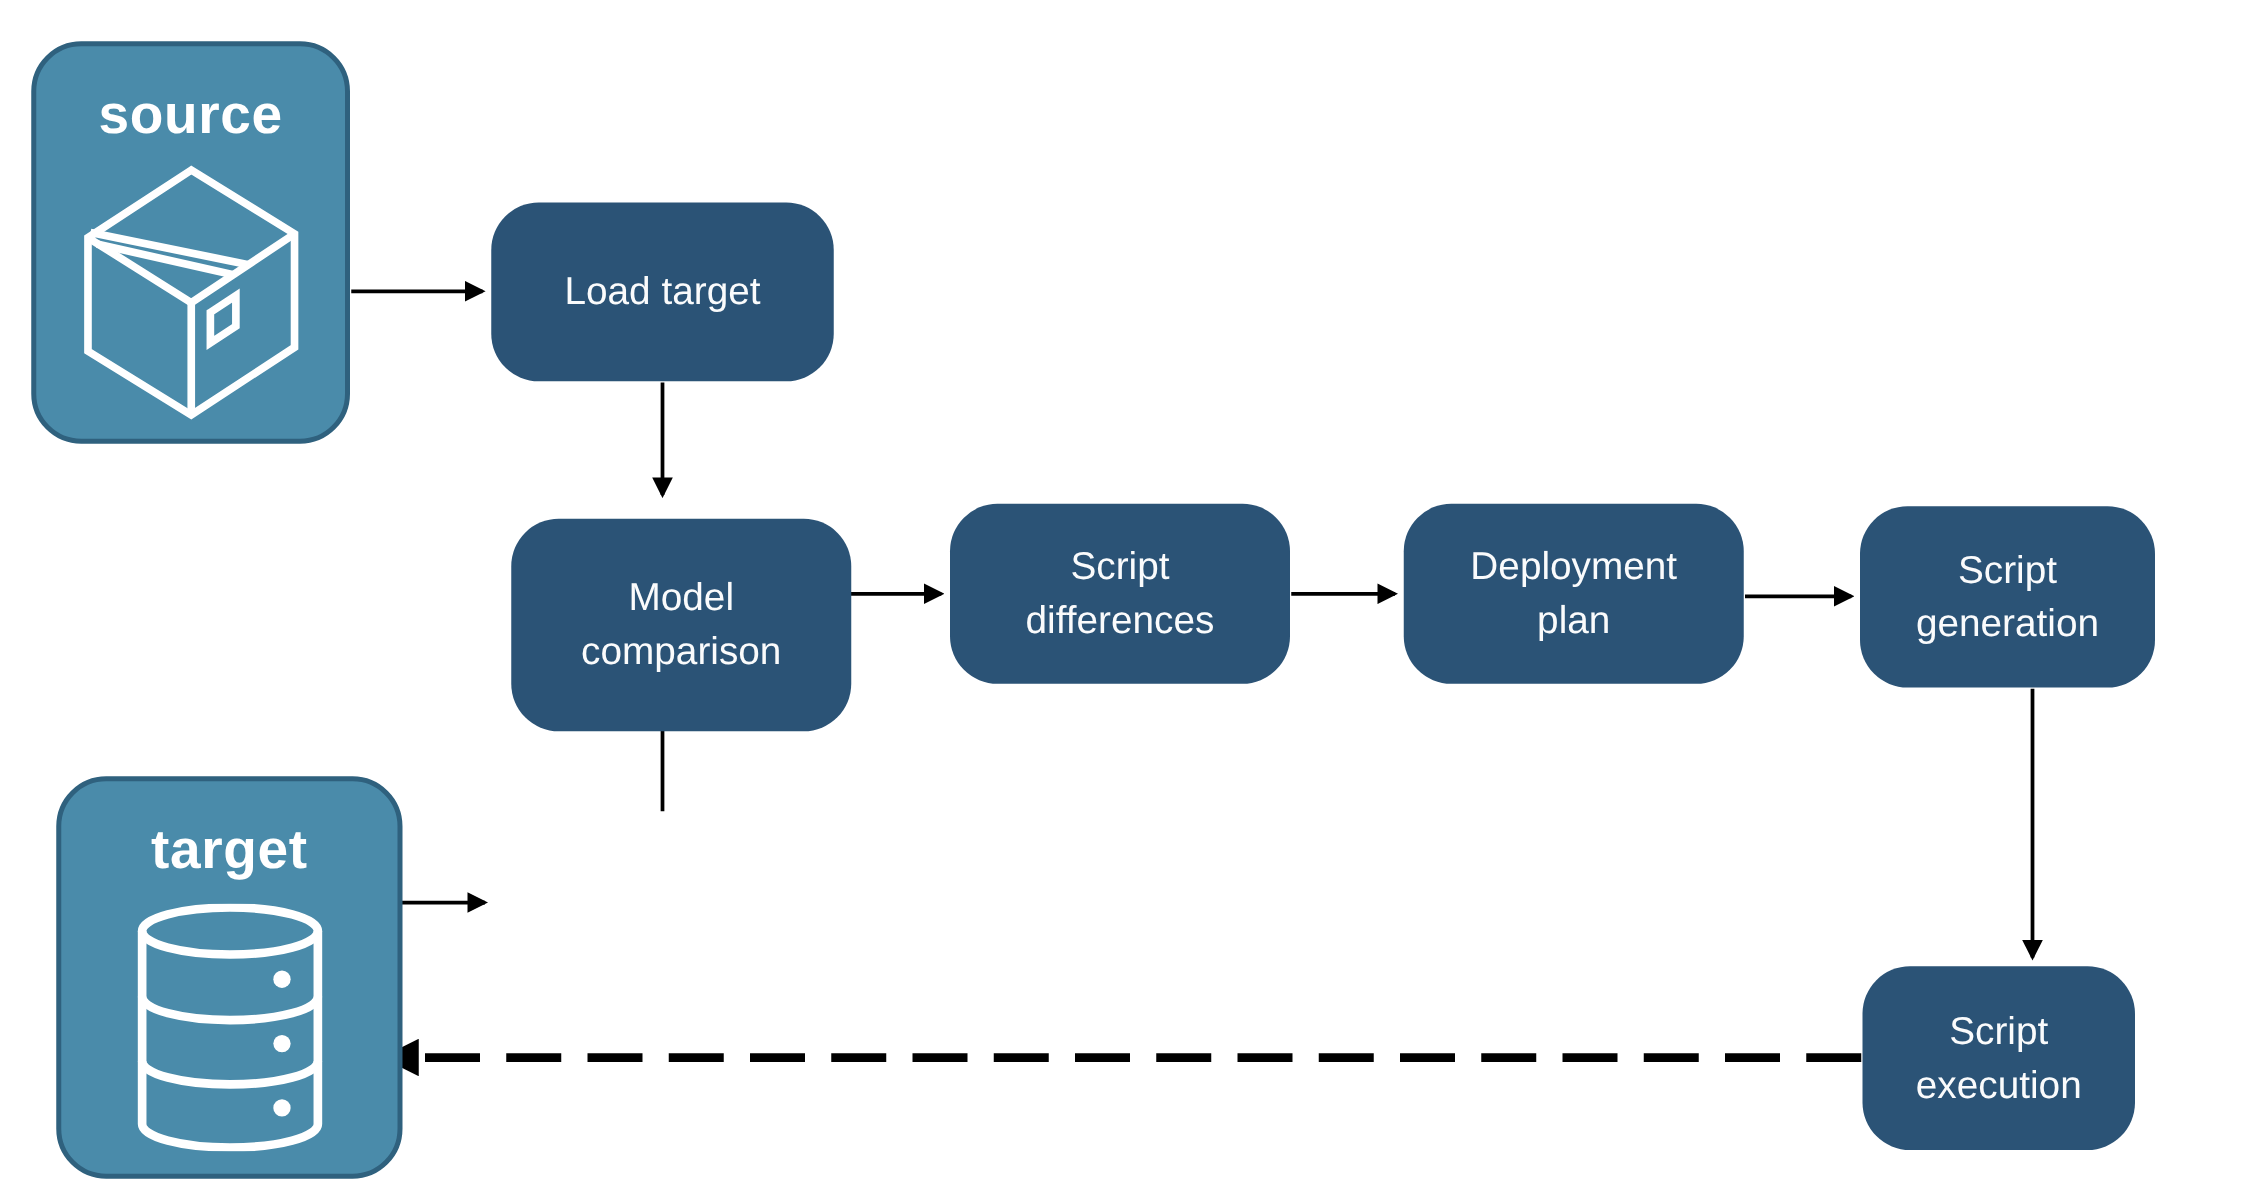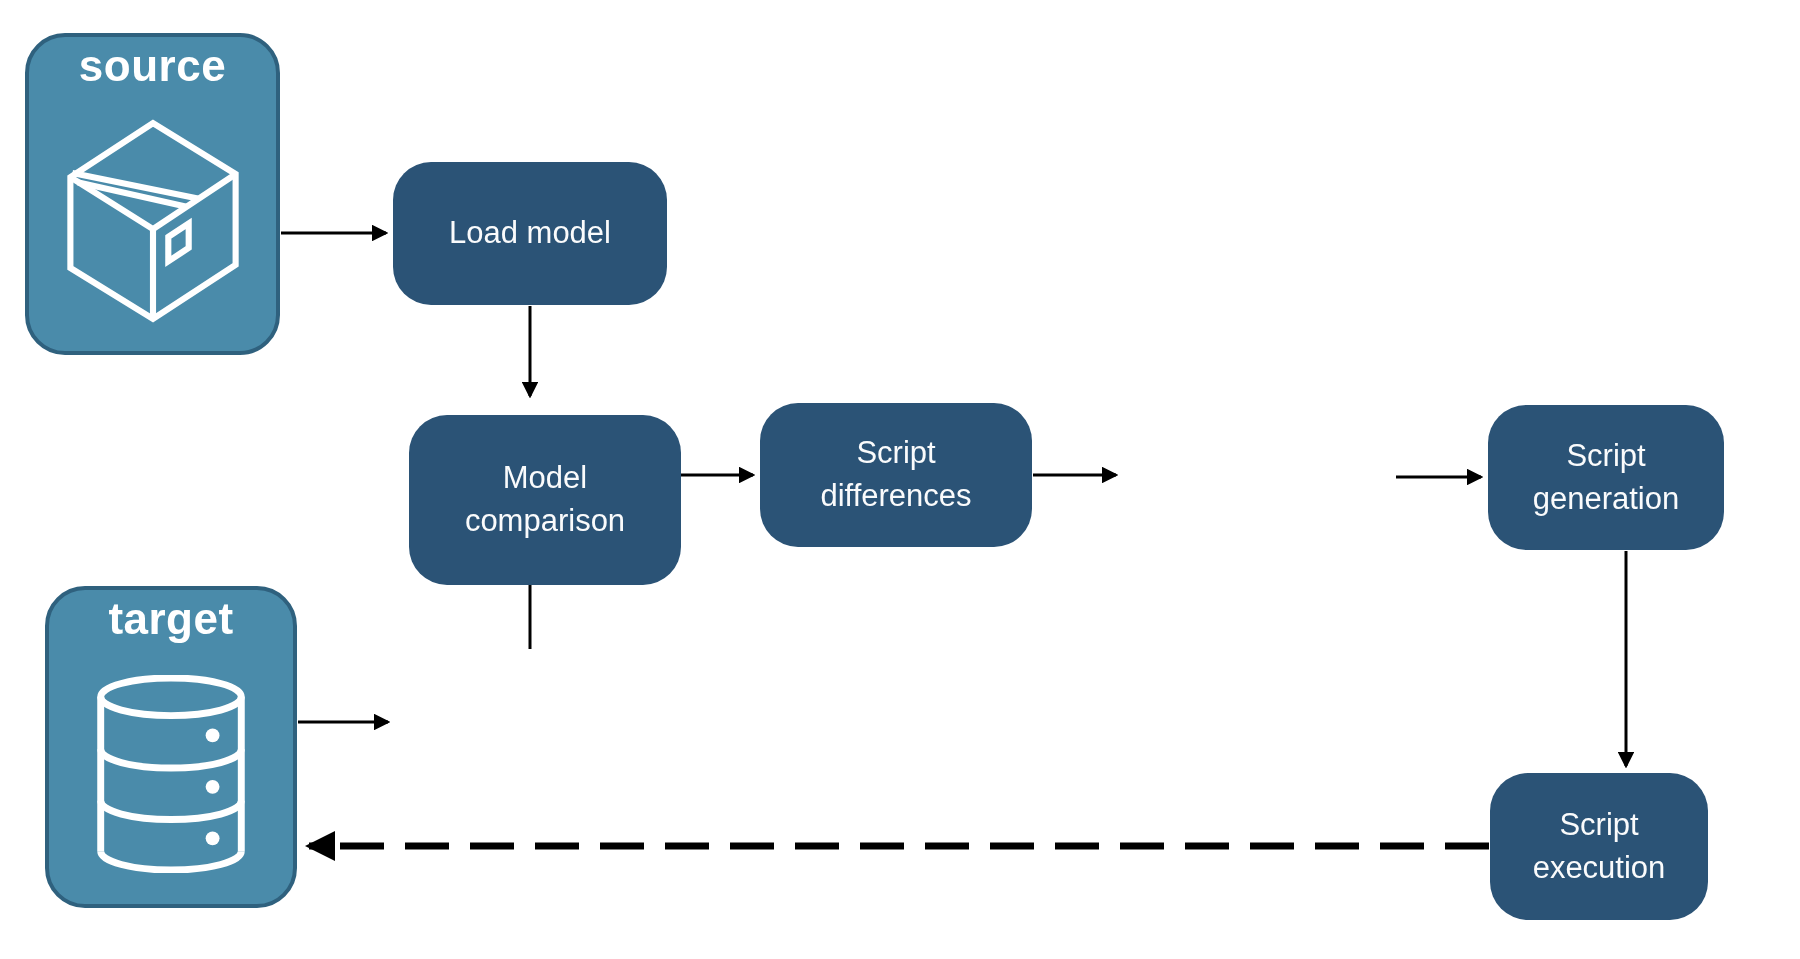--- a/index.html
+++ b/index.html
@@ -45,32 +45,32 @@
     box-sizing: border-box;
     display: flex;
     flex-direction: column;
     align-items: center;
     color: #ffffff;
   }
   .endpoint-title {
     font-size: 44px;
     font-weight: bold;
     letter-spacing: 0.5px;
-    margin-top: 4px;
+    margin-top: 30px;
   }
   .endpoint-icon {
     flex: 1;
     display: flex;
     align-items: center;
     justify-content: center;
     width: 100%;
   }
   
   #node-source            { left: 25px;  top: 33px;  width: 255px; height: 322px; }
-  #node-target            { left: 45px;  top: 586px; width: 252px; height: 322px; }
+  #node-target            { left: 45px;  top: 621px; width: 277px; height: 322px; }
   #node-load-model        { left: 393px; top: 162px; width: 274px; height: 143px; }
   #node-model-comparison  { left: 409px; top: 403px; width: 272px; height: 170px; margin-top: 12px; }
   #node-model-differences { left: 760px; top: 403px; width: 272px; height: 144px; }
   #node-deployment-plan   { left: 1123px; top: 403px; width: 272px; height: 144px; }
   #node-script-generation { left: 1488px; top: 405px; width: 236px; height: 145px; }
   #node-reverse-engineer  { left: 395px; top: 650px; width: 270px; height: 143px; }
   #node-script-execution  { left: 1490px; top: 773px; width: 218px; height: 147px; }
 </style>
 </head>
 <body>
@@ -131,27 +131,30 @@
         <g fill="#ffffff" stroke="none">
           <circle cx="117" cy="61" r="7"></circle>
           <circle cx="117" cy="113" r="7"></circle>
           <circle cx="117" cy="165" r="7"></circle>
         </g>
       </svg>
     </div>
   </div>
 
   <div class="process-node" id="node-load-model">
-    <span>Load model</span>
+    <span>Load target</span>
   </div>
   <div class="process-node" id="node-model-comparison">
     <span>Model comparison</span>
   </div>
   <div class="process-node" id="node-model-differences">
     <span>Script differences</span>
+  </div>
+  <div class="process-node" id="node-deployment-plan">
+    <span>Deployment plan</span>
   </div>
   <div class="process-node" id="node-script-generation">
     <span>Script generation</span>
   </div>
   <div class="process-node" id="node-script-execution">
     <span>Script execution</span>
   </div>
 
 </div>
 

